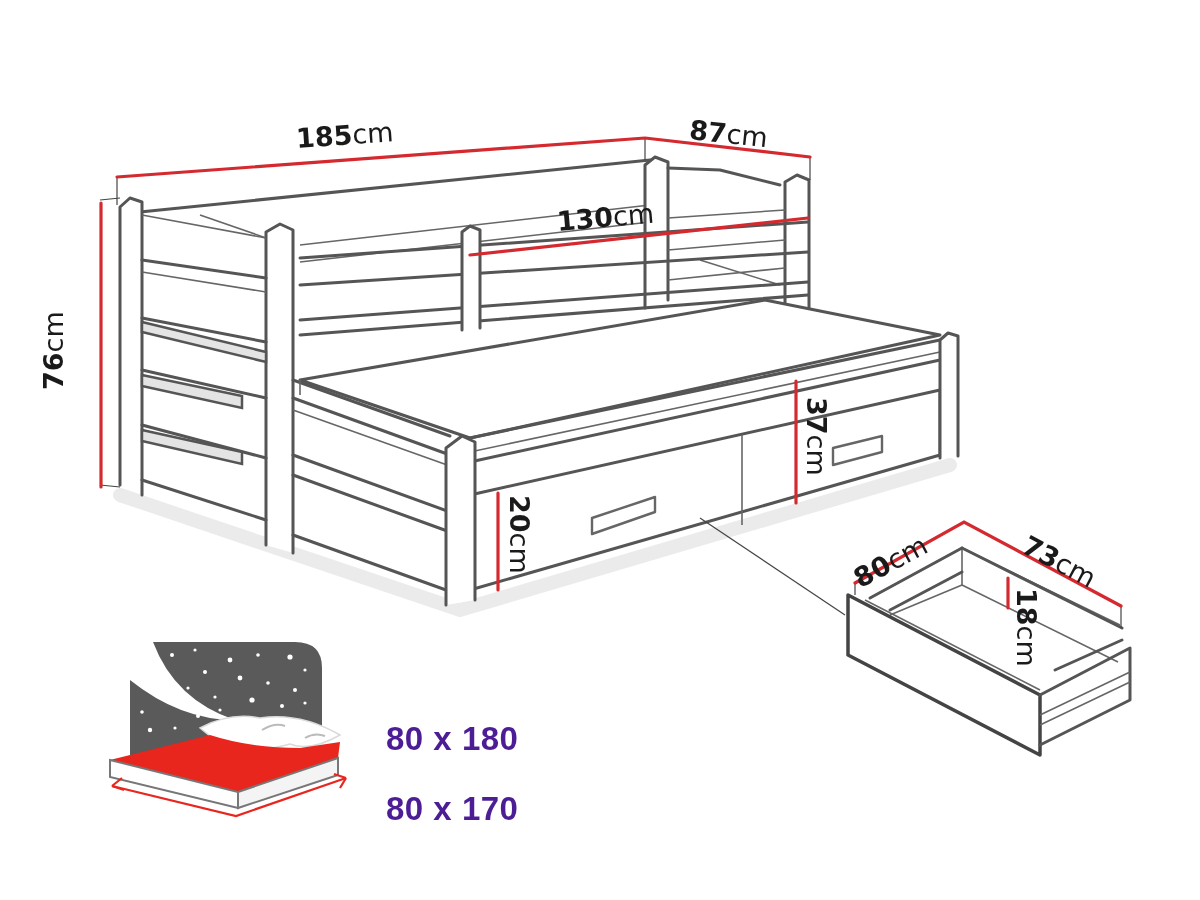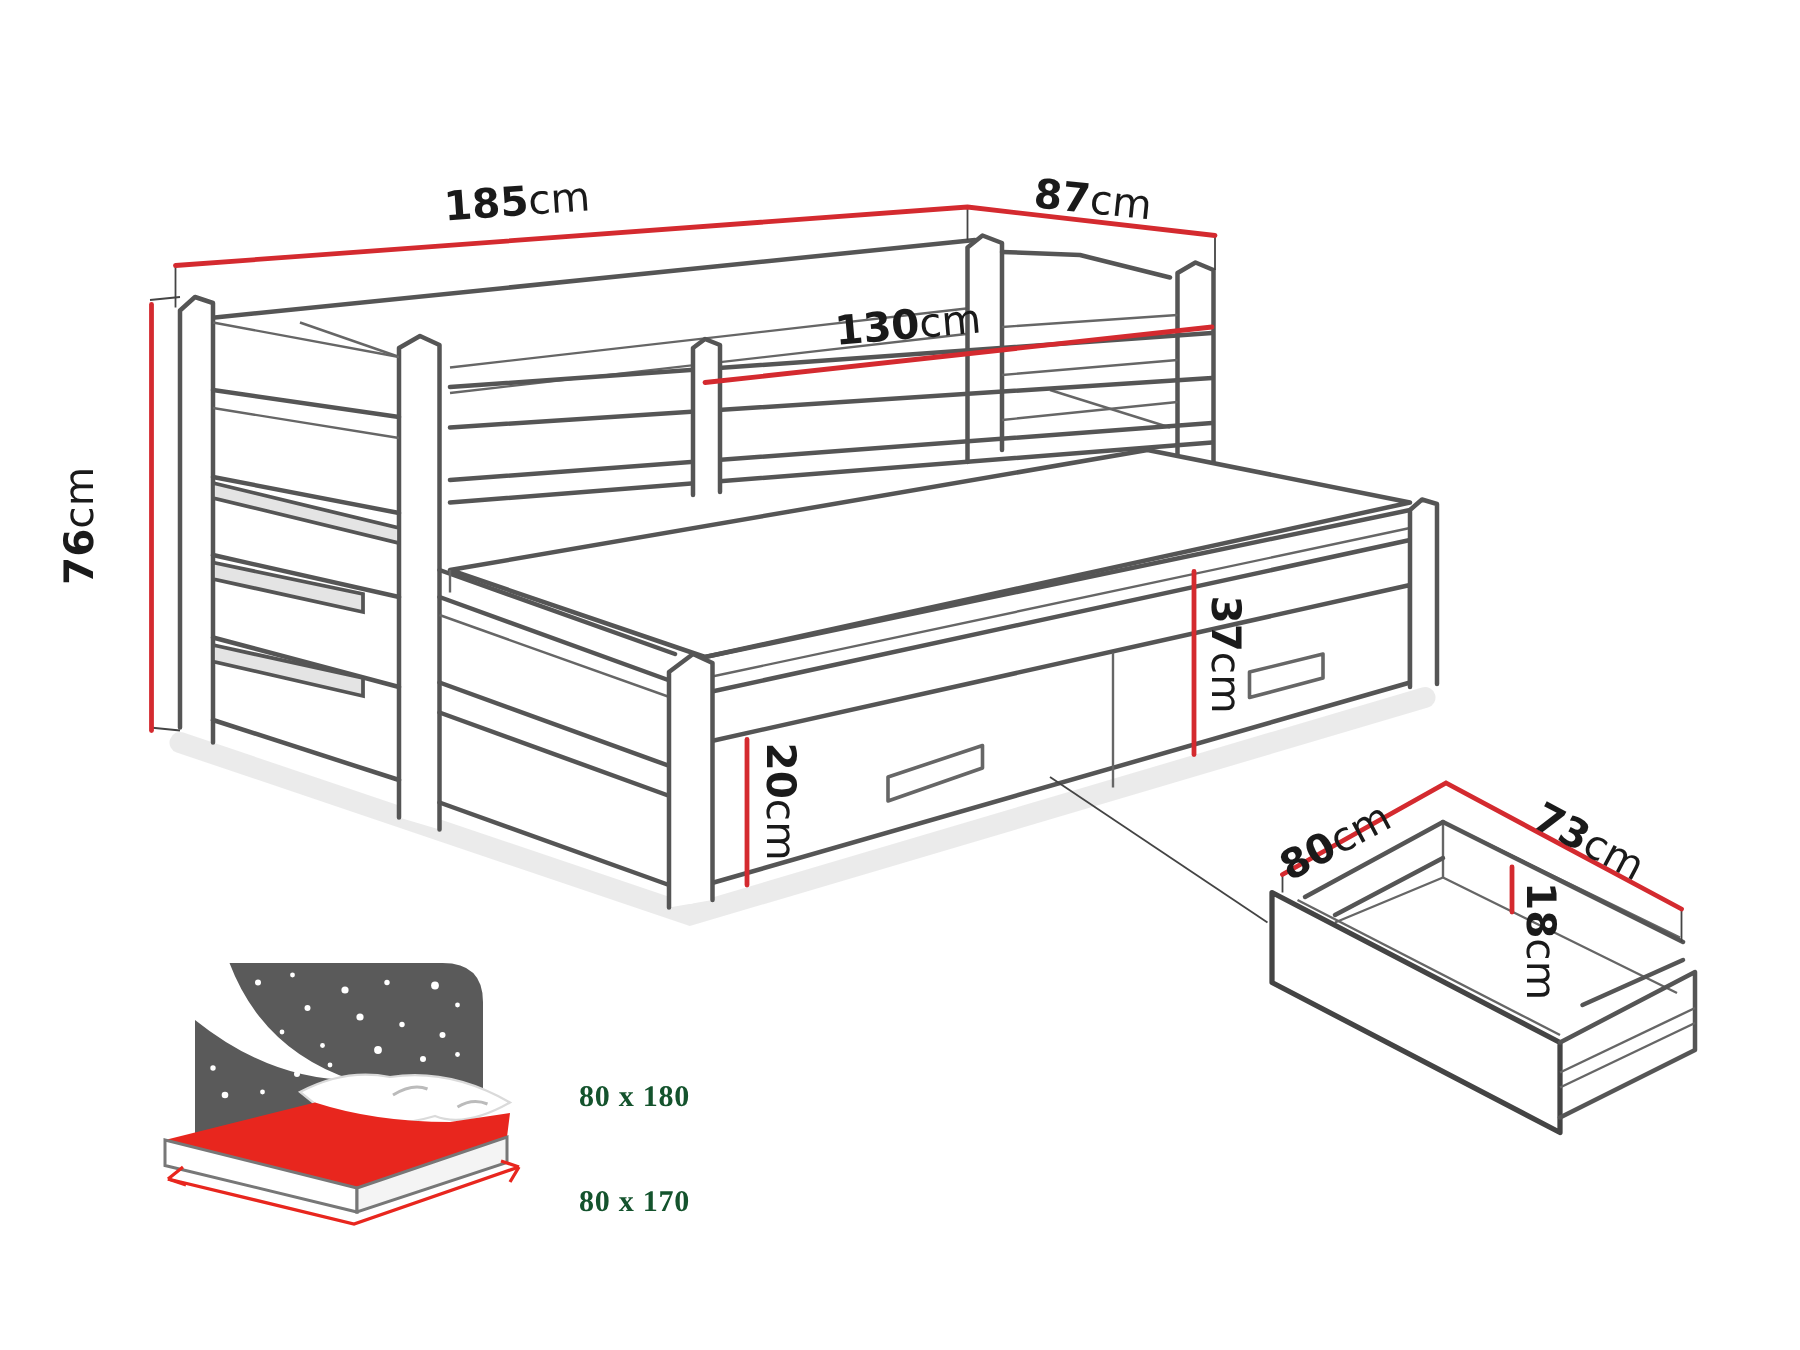--- a/index.html
+++ b/index.html
@@ -9,21 +9,21 @@
     .ln { fill: none; stroke: #555; stroke-width: 3; stroke-linejoin: round; stroke-linecap: round; }
     .ln-thin { fill: none; stroke: #666; stroke-width: 1.6; stroke-linejoin: round; }
     .ln-dark { fill: none; stroke: #444; stroke-width: 3.5; stroke-linejoin: round; }
     .fill-w { fill: #ffffff; }
     .slot { fill: #e4e4e4; stroke: #555; stroke-width: 2.5; }
     .dim { fill: none; stroke: #d42a2f; stroke-width: 3.2; stroke-linecap: round; }
     .ext { fill: none; stroke: #444; stroke-width: 1.2; }
     .lbl { position: absolute; white-space: nowrap; color: #1a1a1a; line-height: 1; }
     .num { font-weight: 700; }
     .unit { font-weight: 400; }
-    .sizes { position: absolute; left: 386px; color: #14532d; font-family: Liberation Serif, serif; font-weight: 700; font-size: 20px; letter-spacing: 0.5px; }
+    .sizes { position: absolute; left: 386px; color: #4c1d95; font-family: Liberation Sans, sans-serif; font-weight: 700; font-size: 33px; letter-spacing: 0.5px; }
   </style>
 </head>
 <body>
 
 <div id="stage">
 
   <svg width="1200" height="900" viewBox="0 0 1200 900">
 
     <path d="M120 495 L460 610 L950 465" fill="none" stroke="#e6e6e6" stroke-width="14" stroke-linecap="round" opacity="0.8"></path>
 

